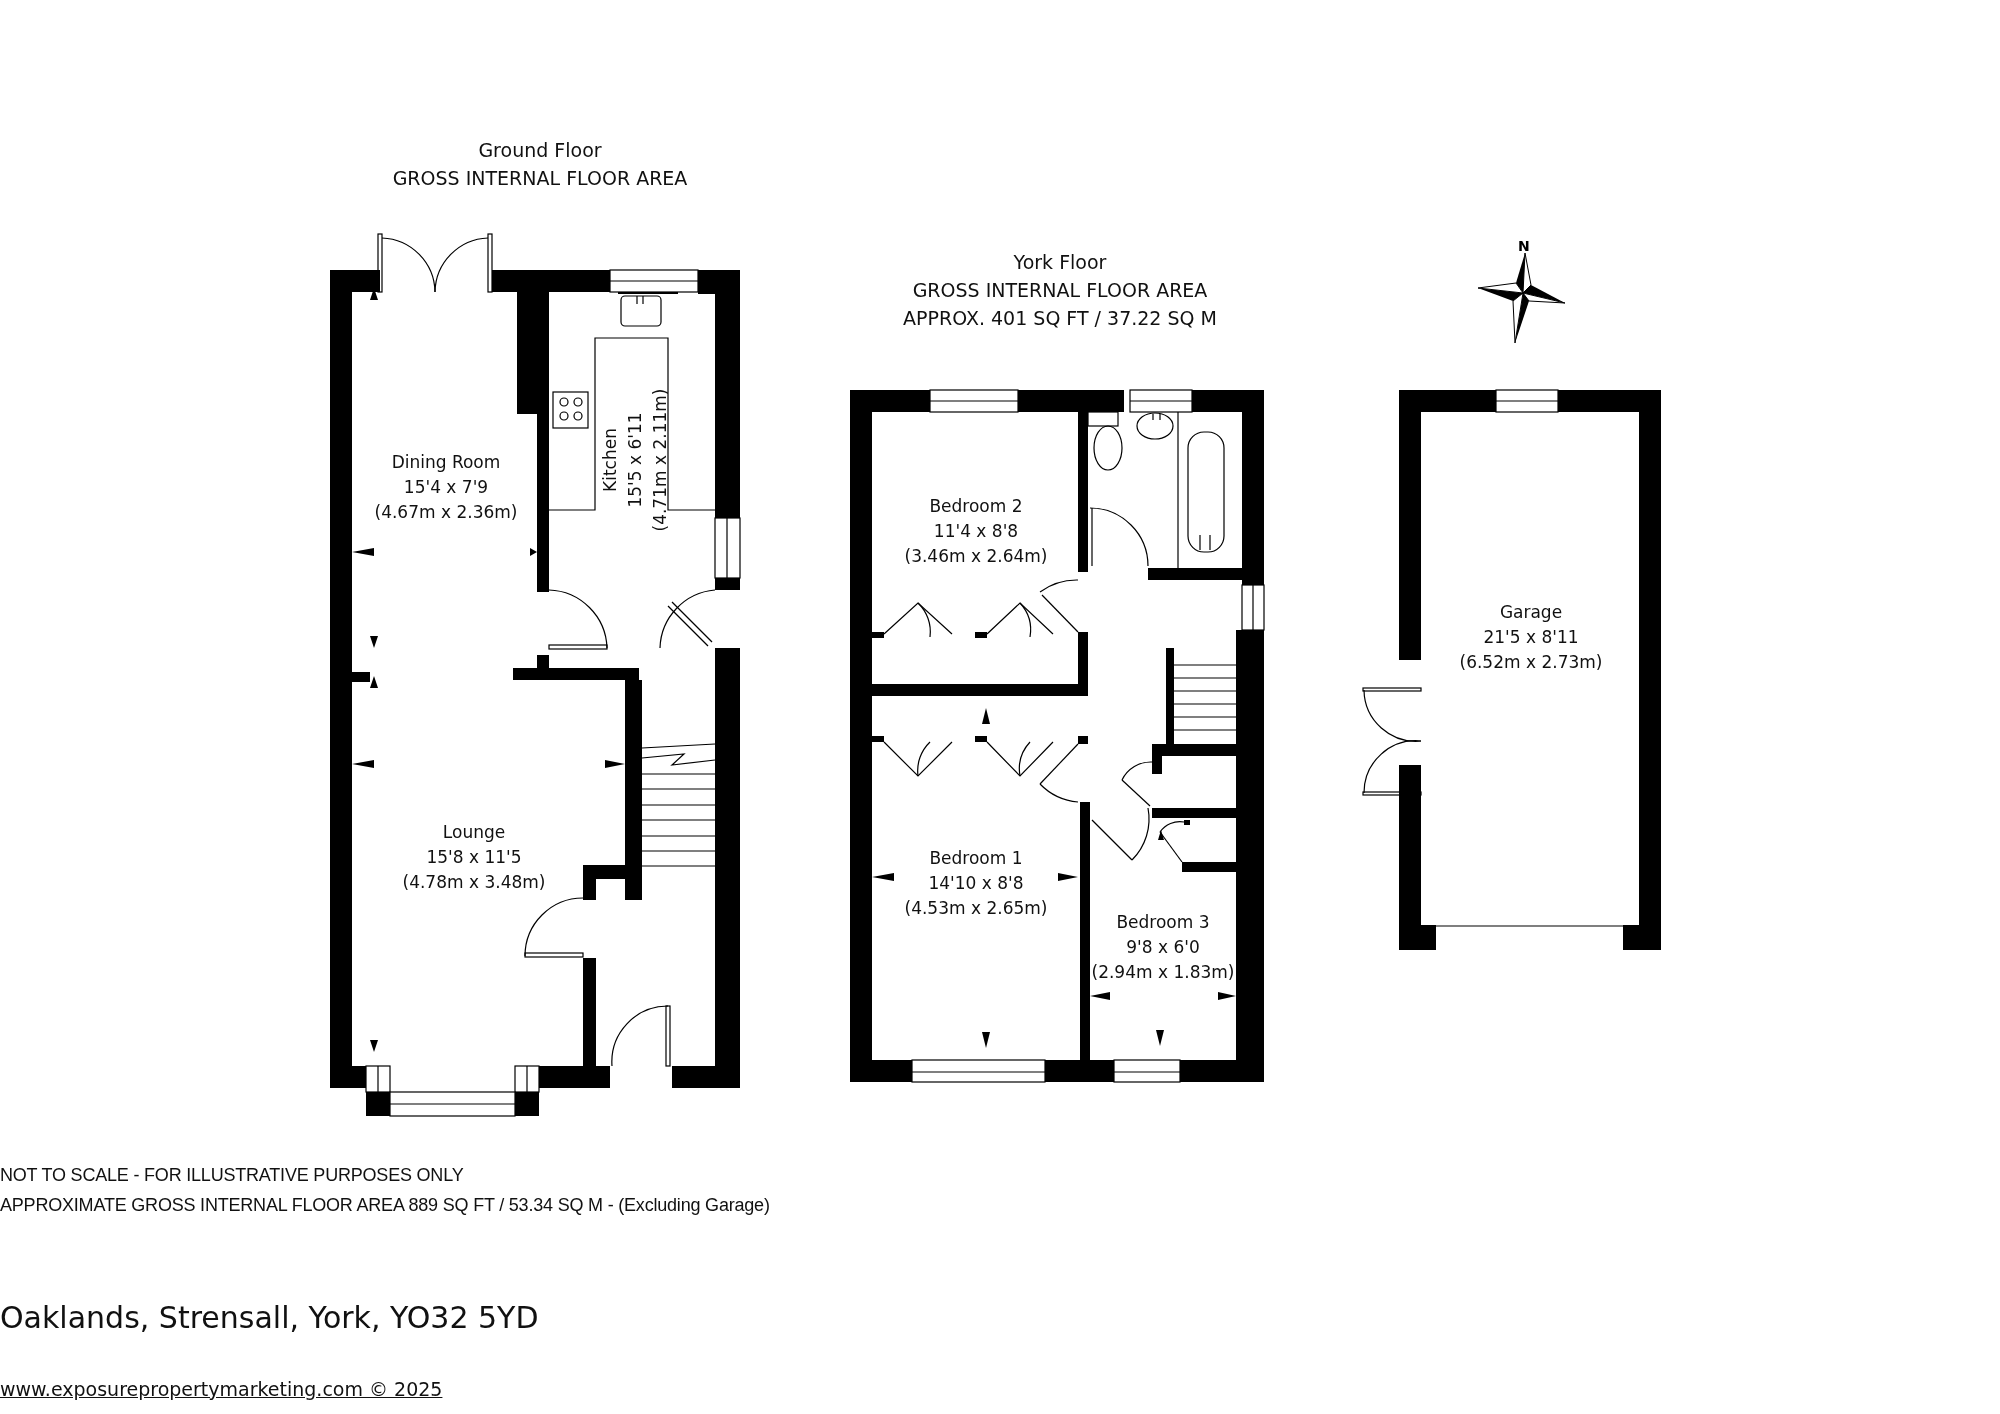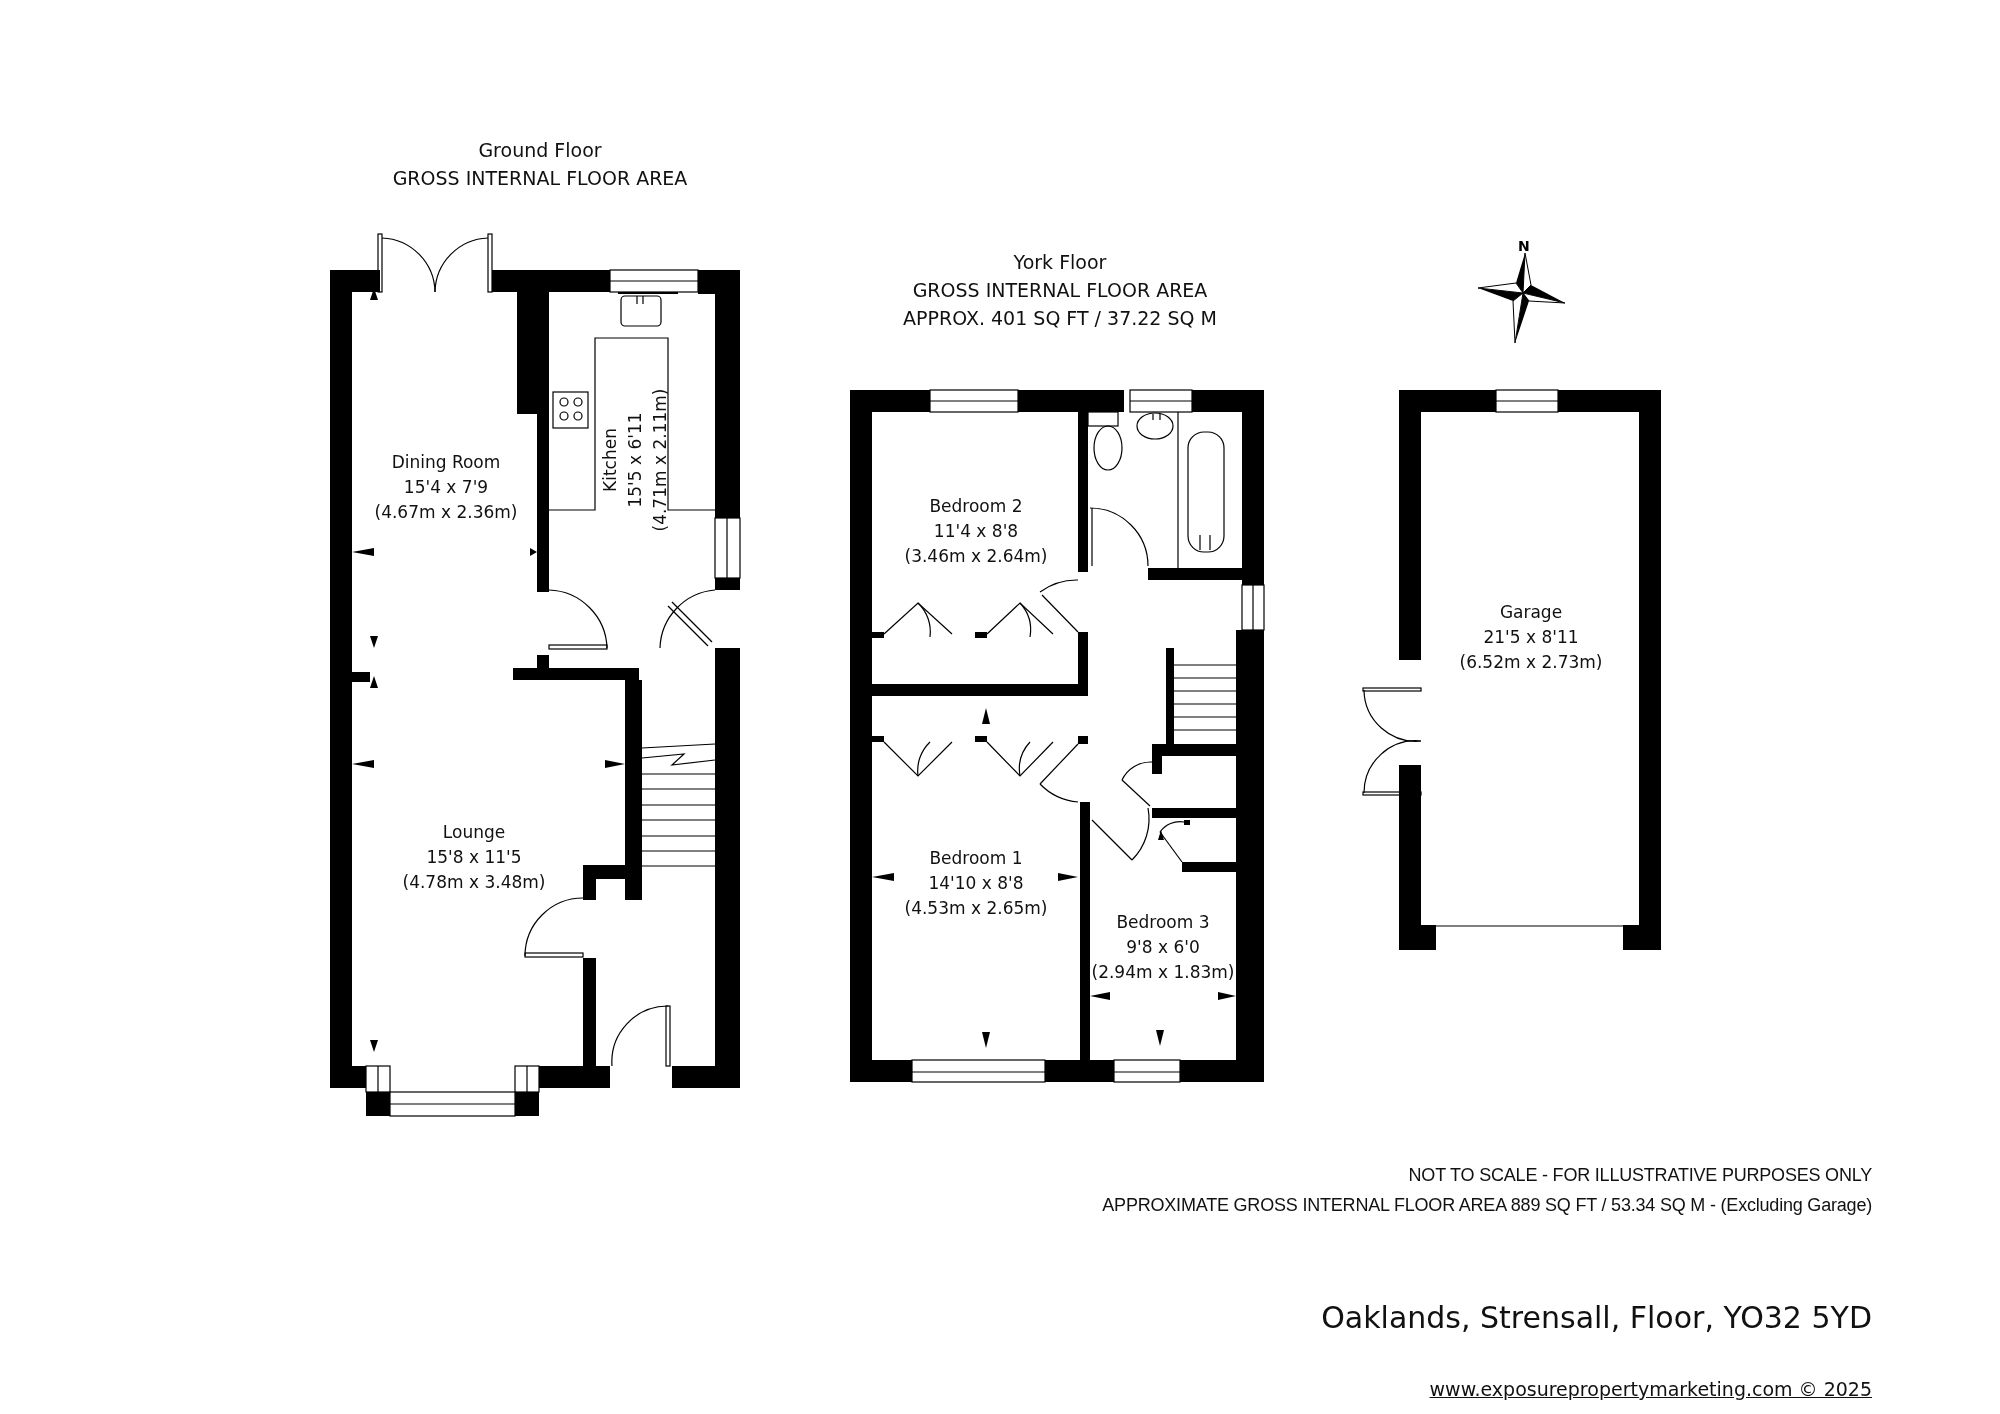--- a/index.html
+++ b/index.html
@@ -4,21 +4,21 @@
 <style>
   html, body { margin:0; padding:0; background:#ffffff; }
   body { width:2000px; height:1414px; position:relative; overflow:hidden;
          font-family:"DejaVu Sans", "Liberation Sans", sans-serif; color:#111; }
   .hdr { position:absolute; text-align:center; font-size:19px; line-height:28px; }
   .hdr div { white-space:nowrap; }
   #gf-hdr { left:330px; top:136px; width:420px; }
   #ff-hdr { left:880px; top:248px; width:360px; }
   svg#plan { position:absolute; left:0; top:0; }
   .room-label { font-family:"DejaVu Sans", "Liberation Sans", sans-serif; font-size:17px; fill:#111; text-anchor:middle; }
-  .footer { position:absolute; left:0; width:1872px; text-align:right; white-space:nowrap; }
+  .footer { position:absolute; left:0; width:1872px; text-align:left; white-space:nowrap; }
   #disclaimer { top:1160px; font-size:18px; line-height:30px; font-family:"Liberation Sans Narrow","Liberation Sans", sans-serif; letter-spacing:-0.2px; }
   #address { top:1300px; font-size:30px; }
   #website { top:1378px; font-size:19px;text-decoration:underline; }
 </style>
 </head>
 <body>
 
 <div class="hdr" id="gf-hdr">
   <div>Ground Floor</div>
   <div>GROSS INTERNAL FLOOR AREA</div>
@@ -299,14 +299,14 @@
     <text class="room-label" x="1531" y="618">Garage</text>
     <text class="room-label" x="1531" y="643">21'5 x 8'11</text>
     <text class="room-label" x="1531" y="668">(6.52m x 2.73m)</text>
   </g>
 </svg>
 
 <div class="footer" id="disclaimer">
   <div>NOT TO SCALE - FOR ILLUSTRATIVE PURPOSES ONLY</div>
   <div>APPROXIMATE GROSS INTERNAL FLOOR AREA 889 SQ FT / 53.34 SQ M - (Excluding Garage)</div>
 </div>
-<div class="footer" id="address">Oaklands, Strensall, Floor, YO32 5YD</div>
+<div class="footer" id="address">Oaklands, Strensall, York, YO32 5YD</div>
 <div class="footer" id="website">www.exposurepropertymarketing.com © 2025</div>
 
 </body></html>

